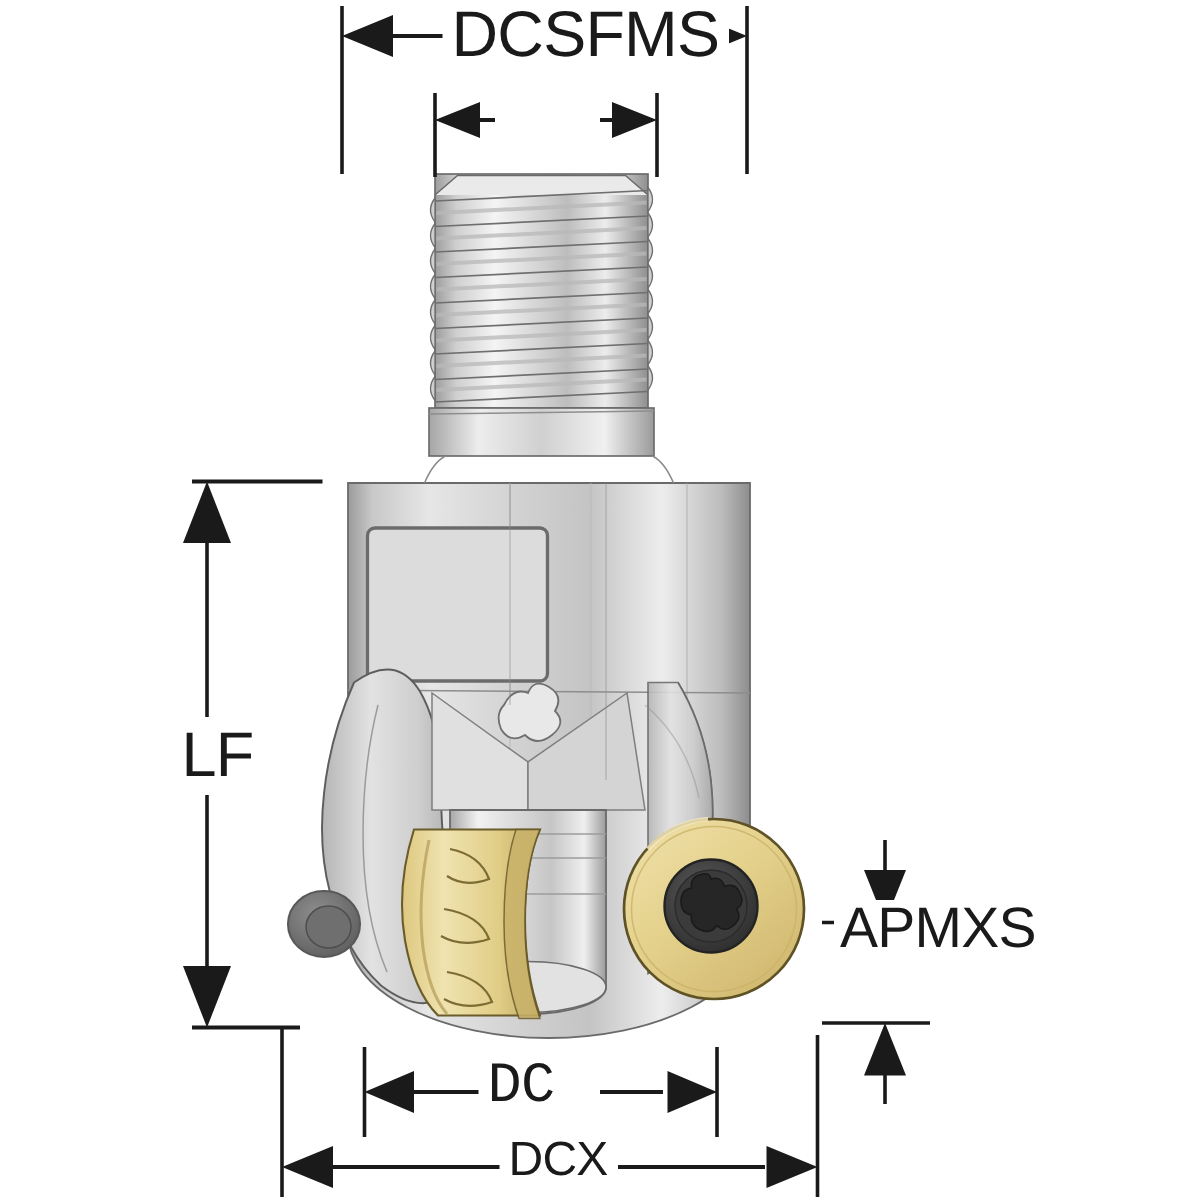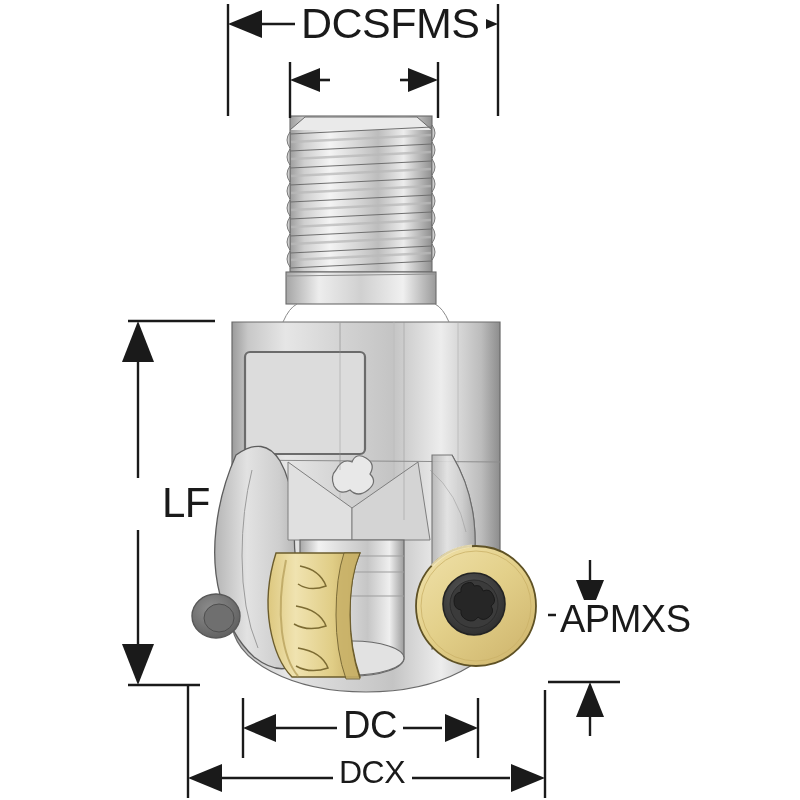--- a/index.html
+++ b/index.html
@@ -14,23 +14,23 @@
     position:absolute;
     font-family:"Liberation Sans",sans-serif;
     color:#1a1a1a;
     white-space:nowrap;
     background:#ffffff;
     line-height:1;
     letter-spacing:-0.5px;
   }
   .t-dcsfms{left:295px;top:2px;font-size:43px;padding:0 6px;}
   .t-tdz{left:327px;top:62px;font-size:37px;padding:0 5px;}
-  .t-lf{left:116px;top:480px;font-size:42px;padding:2px 5px;margin-left:41px;}
+  .t-lf{left:116px;top:480px;font-size:42px;padding:2px 5px;}
   .t-apmxs{left:556px;top:600px;font-size:38px;padding:0 4px;text-align:center;}
-  .t-dc{left:337px;top:706px;font-size:38px;padding:0 6px;}
+  .t-dc{left:319px;top:706px;font-size:38px;padding:0 6px;font-family:Liberation Mono, monospace;}
   .t-dcx{left:333px;top:756px;font-size:32px;padding:0 6px;}
 </style>
 </head>
 <body>
 
 <div id="stage">
 
   <svg class="layer" viewBox="0 0 800 800">
     <defs>
       <linearGradient id="gShank" x1="0" y1="0" x2="1" y2="0">

